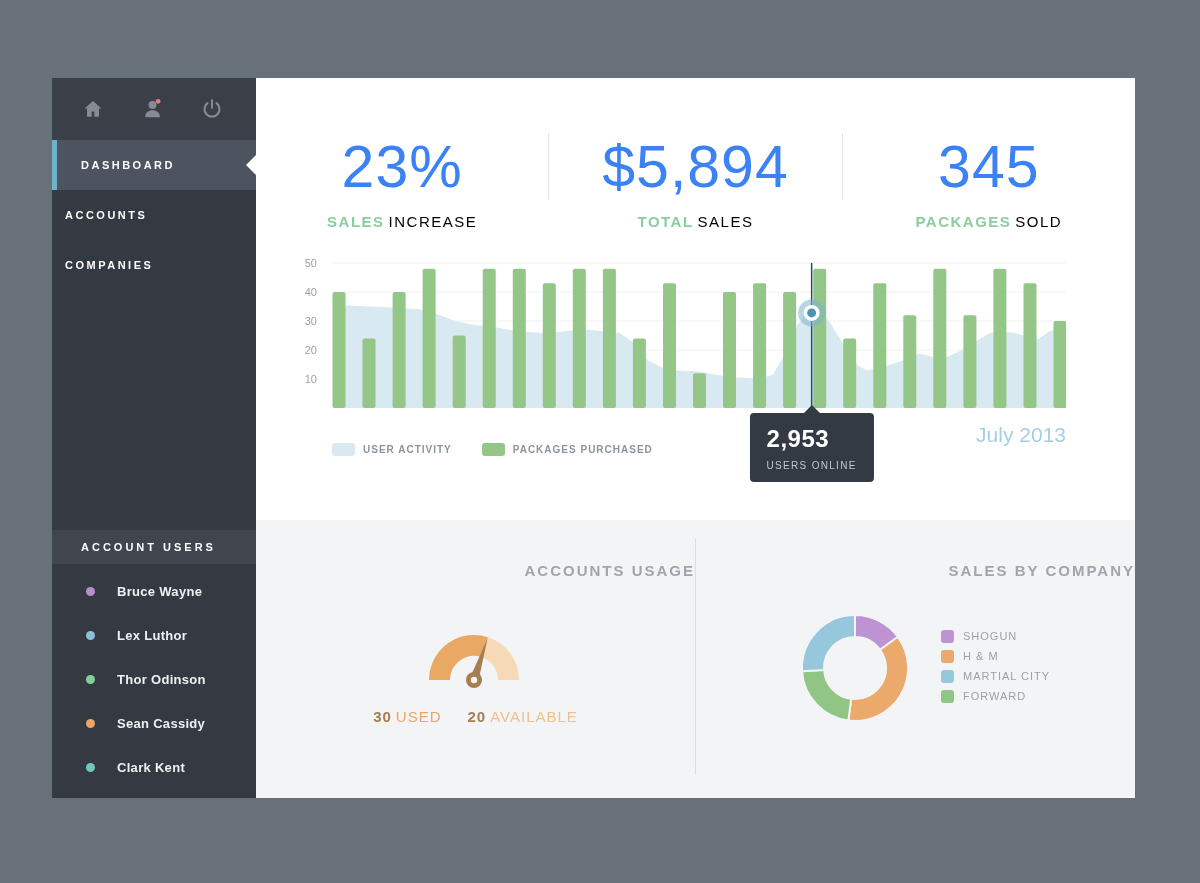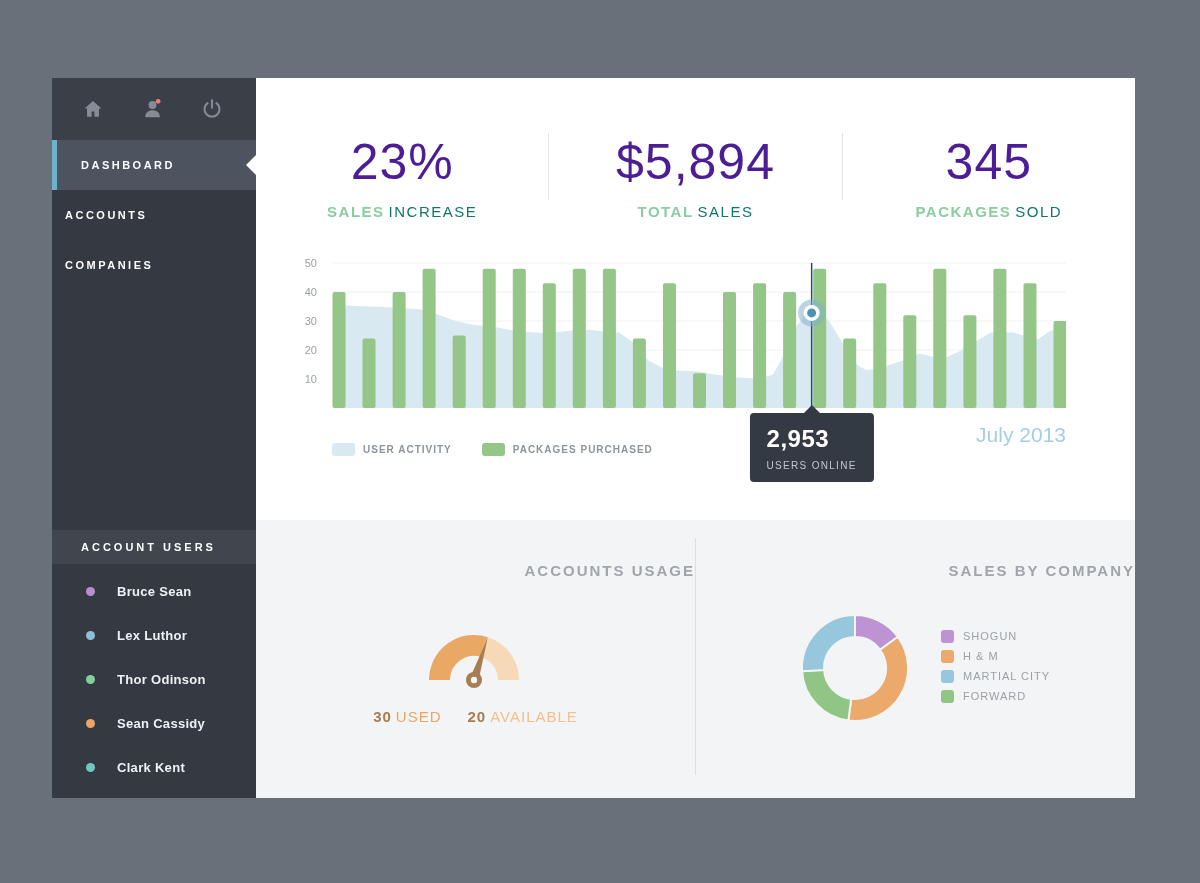--- a/index.html
+++ b/index.html
@@ -19,23 +19,23 @@
   .au-header { position:absolute; top:452px; left:0; width:100%; height:34px; background:#40454e; display:flex; align-items:center; padding-left:29px; color:#fdfdfe; font-size:11px; font-weight:bold; letter-spacing:3px; }
   .users { position:absolute; top:491px; left:0; width:100%; }
   .user { height:44px; display:flex; align-items:center; padding-left:34px; cursor:pointer; }
   .dot { width:9px; height:9px; border-radius:50%; margin-right:22px; flex:0 0 auto; }
   .user-name { color:#eef1f3; font-size:13px; font-weight:600; letter-spacing:0.3px; }
 
   
   .main { position:absolute; left:204px; top:0; width:879px; height:720px; background:#ffffff; }
   .stats { position:absolute; top:30px; left:0; width:100%; display:flex; }
   .stat { flex:1; text-align:center; padding-top:25px; }
-  .stat-value { font-size:50px; color:#4c1d95; letter-spacing:1px; }
+  .stat-value { font-size:59px; color:#3b82f6; letter-spacing:1px; }
   .stat-label { margin-top:12px; font-size:15px; letter-spacing:1.5px; color:#8bcda0; font-weight:bold; }
-  .stat-label .rest { color:#0f766e; font-weight:normal; margin-left:4px; }
+  .stat-label .rest { color:#000000; font-weight:normal; margin-left:4px; }
   .stat-divider { width:1px; background:#e2e5e8; height:67px; margin-top:25px; flex:0 0 auto; }
 
   .chart-svg-wrap { position:absolute; left:37px; top:177px; }
   .chart-legend { position:absolute; left:76px; top:365px; display:flex; align-items:center; font-size:10px; font-weight:bold; letter-spacing:1px; color:#8d949d; }
   .chart-legend .item { display:flex; align-items:center; }
   .chart-legend .item + .item { margin-left:30px; }
   .swatch { width:23px; height:13px; border-radius:3px; margin-right:8px; }
   .july { position:absolute; top:345px; right:69px; font-size:21px; color:#a6cee3; }
 
   .tooltip { position:absolute; top:335px; background:#343a43; border-radius:4px; padding:12px 17px 11px; transform:translateX(-50%); min-width:84px; }
@@ -101,21 +101,21 @@
       </div>
     </div>
 
     <div class="au-header">
       <span>ACCOUNT USERS</span>
     </div>
 
     <div class="users">
       <div class="user">
         <span class="dot" style="background: rgb(183, 143, 209);"></span>
-        <span class="user-name">Bruce Sean</span>
+        <span class="user-name">Bruce Wayne</span>
       </div>
       <div class="user">
         <span class="dot" style="background: rgb(140, 192, 216);"></span>
         <span class="user-name">Lex Luthor</span>
       </div>
       <div class="user">
         <span class="dot" style="background: rgb(127, 208, 155);"></span>
         <span class="user-name">Thor Odinson</span>
       </div>
       <div class="user">

